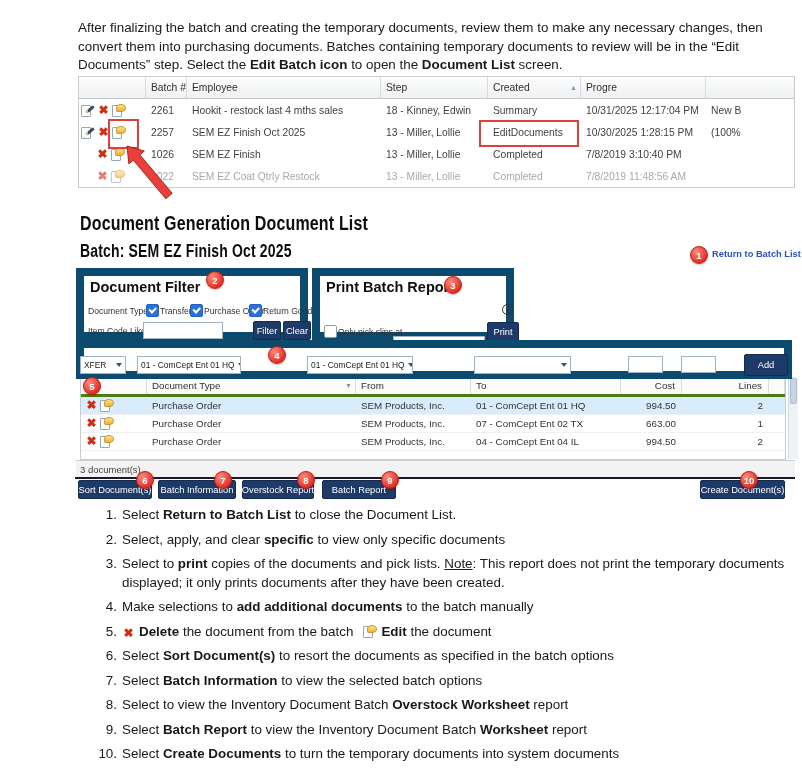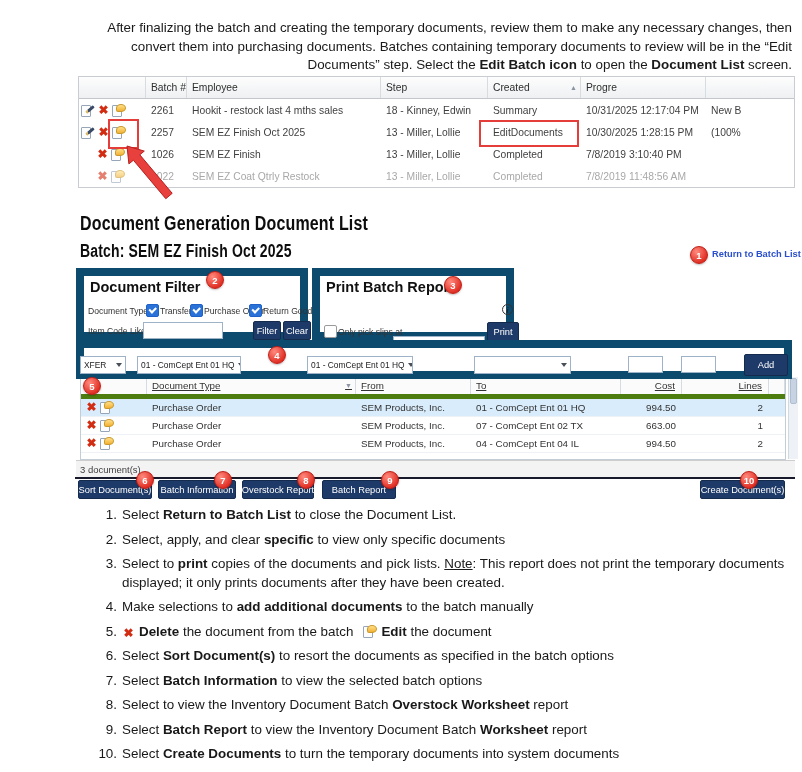--- a/index.html
+++ b/index.html
@@ -1,18 +1,18 @@
 <!DOCTYPE html>
 <html><head>
 <meta charset="utf-8">
 <style>
   html,body{margin:0;padding:0;background:#fff;}
   .page{position:relative;width:802px;height:772px;background:#fff;font-family:"Liberation Sans",sans-serif;overflow:hidden;}
   
-  .intro{position:absolute;left:78px;top:6px;width:714px;font-size:13.4px;line-height:18.5px;color:#1a1a1a;text-align:right;}
+  .intro{position:absolute;left:78px;top:6px;width:714px;font-size:13.4px;line-height:18.5px;color:#1a1a1a;}
   .intro b{font-weight:bold;}
   
   .btable{position:absolute;left:78px;top:76px;width:717px;border:1px solid #c9ccd1;font-size:10.3px;color:#3f3f3f;background:#fff;box-sizing:border-box;}
   .brow{display:grid;grid-template-columns:67px 41px 194px 107px 93px 125px 1fr;height:22px;align-items:center;background:#fff;}
   .bhead{background:linear-gradient(#fdfdfd,#eef0f2);border-bottom:1px solid #c3c7cc;color:#2e2e2e;height:21px;}
   .bhead .bc{border-right:1px solid #d8dbe0;height:100%;display:flex;align-items:center;justify-content:space-between;}
   .bc{padding-left:5px;white-space:nowrap;overflow:hidden;box-sizing:border-box;}
   .ic{display:flex;align-items:center;gap:2px;padding-left:2px;}
   .sp13{display:inline-block;width:13px;height:13px;}
   .faded{color:#a8a8a8;}
@@ -39,21 +39,21 @@
   .cb.off{background:#fff;border-color:#9a9a9a;}
   .cb.off::after{display:none;}
   .sel{position:absolute;display:flex;align-items:center;justify-content:space-between;background:#fff;border:1px solid #9fb3c8;font-size:8.4px;color:#222;padding:0 3px;height:18px;box-sizing:border-box;white-space:nowrap;overflow:hidden;}
   .sel::after{content:"";width:0;height:0;border-left:3.5px solid transparent;border-right:3.5px solid transparent;border-top:4px solid #49505a;margin-left:3px;flex:0 0 auto;}
   .tin{position:absolute;background:#fff;border:1px solid #9fb3c8;box-sizing:border-box;font-size:9px;padding:0 3px;font-family:"Liberation Sans",sans-serif;}
   .nbtn{position:absolute;background:#1e3a68;border:1px solid #152b4e;color:#fff;font-size:9.3px;display:flex;align-items:center;justify-content:center;border-radius:2px;box-sizing:border-box;white-space:nowrap;cursor:default;}
   .info{position:absolute;width:11px;height:11px;border:1px solid #333;border-radius:50%;font-family:"Liberation Serif",serif;font-size:8.5px;font-style:italic;font-weight:bold;display:flex;align-items:center;justify-content:center;color:#222;box-sizing:border-box;}
   
   .dtable{position:absolute;left:80px;top:376px;width:706px;height:84px;border:1px solid #c4ccd6;background:#fff;box-sizing:border-box;font-size:9.8px;color:#333;}
   .drow{display:grid;grid-template-columns:66px 209px 115px 150px 61px 87px 1fr;height:17px;align-items:center;}
-  .dhead{background:#fbfbfb;border-bottom:5px solid #4d7c0f;color:#333;text-decoration:underline;}
+  .dhead{background:#fbfbfb;border-bottom:3px solid #4d7c0f;color:#333;}
   .dhead .dc{border-right:1px solid #d5dce4;height:100%;display:flex;align-items:center;justify-content:space-between;}
   .dc{padding-left:5px;white-space:nowrap;overflow:hidden;box-sizing:border-box;}
   .dc.r{text-align:right;padding-right:6px;padding-left:0;display:block;}
   .dsel{background:#d9ecfb;}
   .drow:not(.dhead){border-bottom:1px solid #eef1f5;}
   .dic{display:flex;align-items:center;gap:2px;padding-left:4px;}
   
   .vsb{position:absolute;left:788px;top:377px;width:10px;height:82px;background:#eef2f7;border-left:1px solid #d0d8e0;box-sizing:border-box;}
   .vsb .thumb{position:absolute;left:1px;top:1px;width:7px;height:26px;background:#c7d3e2;border:1px solid #aebfd2;border-radius:2px;box-sizing:border-box;}
   .statusbar{position:absolute;left:76px;top:460px;width:719px;height:17px;background:#f3f3f3;border-top:1px solid #cdcdcd;font-size:9.5px;color:#3f3f3f;line-height:17px;padding-left:4px;box-sizing:border-box;}

